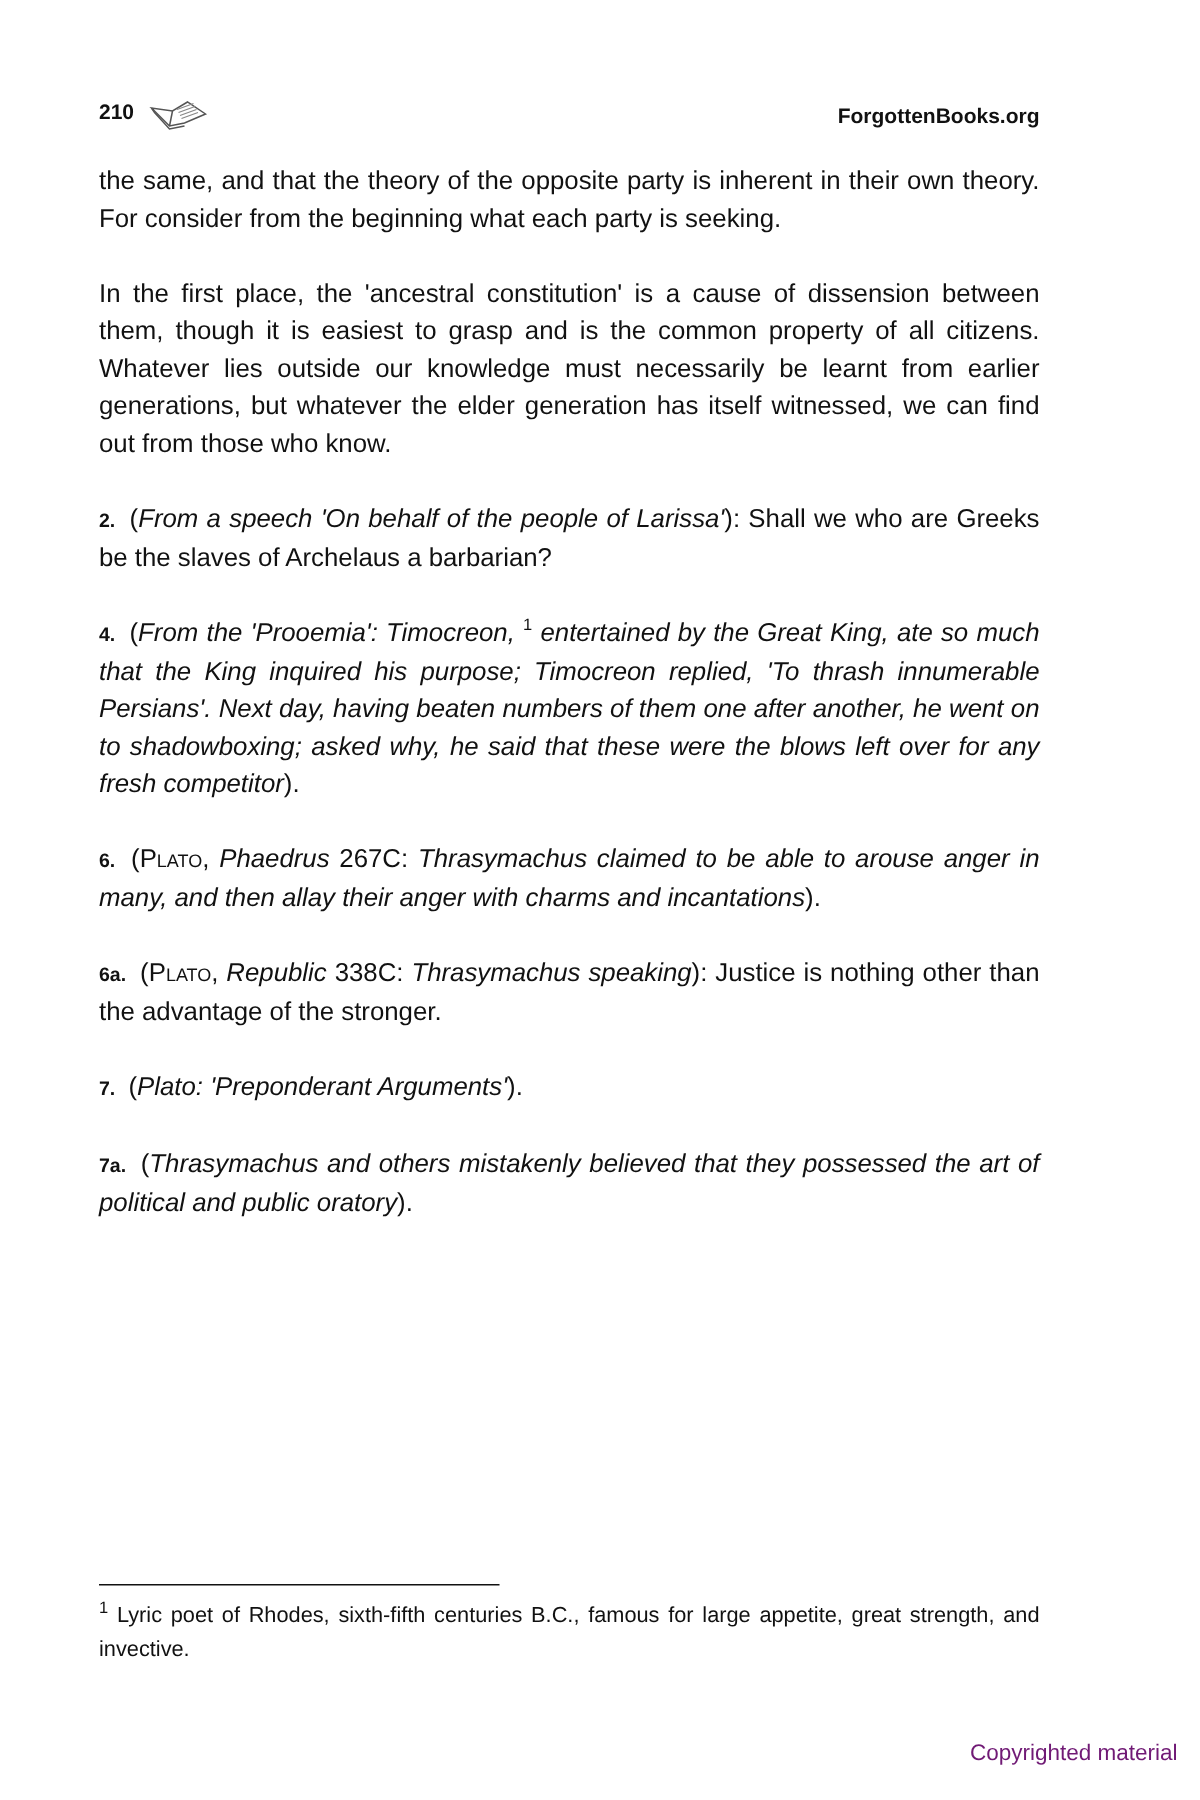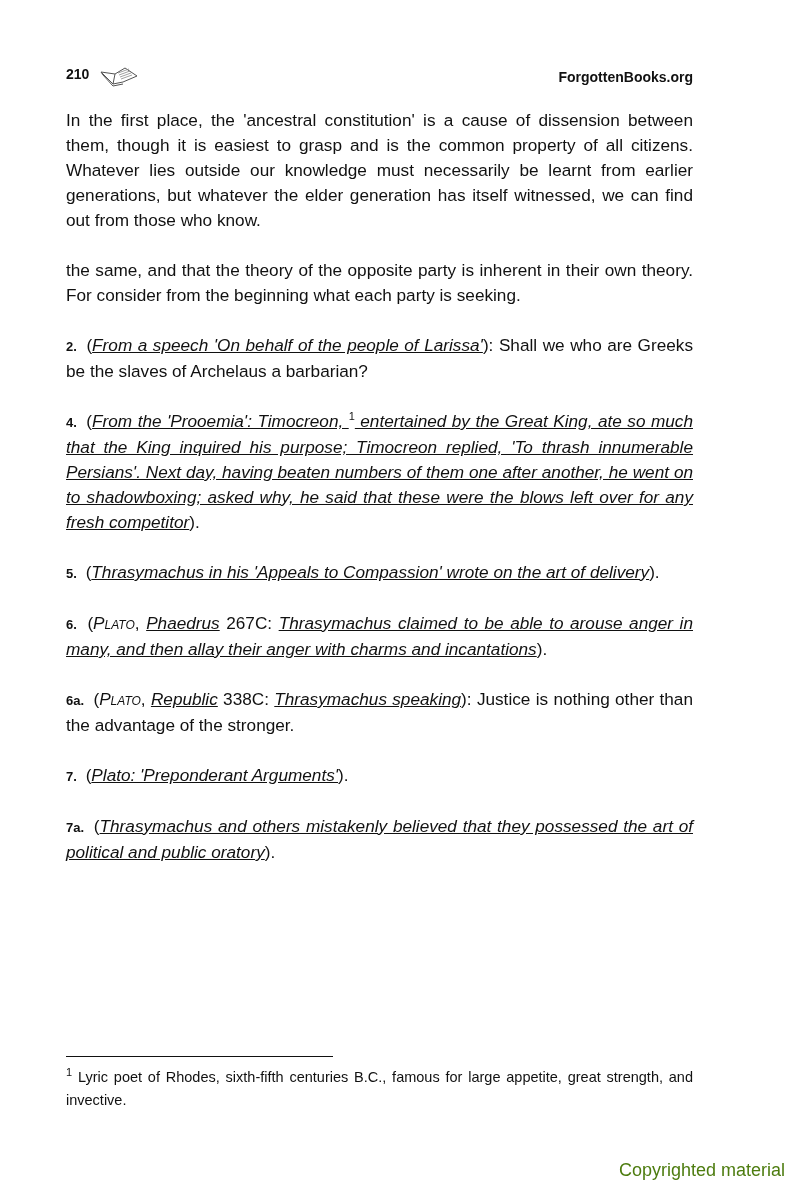--- a/index.html
+++ b/index.html
@@ -8,27 +8,27 @@
   .page { position: absolute; left: 0; top: 0; width: 800px; height: 1200px; }
   .header { position: absolute; left: 66px; right: 107px; top: 66px; height: 22px;
             display: flex; align-items: center; justify-content: space-between;
             font-weight: bold; font-size: 14px; }
   .header-left { display: flex; gap: 10px; }
   .book-icon { width: 40px; height: 22px; display: inline-block; }
   .body { position: absolute; left: 66px; width: 627px; top: 108px;
           font-size: 17.2px; line-height: 25px; }
   .para { margin: 0 0 25px 0; text-align: justify; }
   .num { font-weight: bold; font-size: 13px; margin-right: 4px; }
-  .it { font-style: italic; text-decoration: underline; }
-  .sc { font-variant: small-caps; font-style: italic; }
+  .it { font-style: italic; }
+  .sc { font-variant: small-caps; }
   sup { font-size: 11px; line-height: 0; }
   .rule { position: absolute; left: 66px; top: 1056px; width: 267px; height: 1px; background: #111; }
   .footnote { position: absolute; left: 66px; width: 627px; top: 1066px;
               font-size: 14.5px; line-height: 23px; text-align: justify; }
-  .copyright { position: absolute; right: 15px; top: 1160px; font-size: 18px; color: #4d7c0f; }
+  .copyright { position: absolute; right: 15px; top: 1160px; font-size: 15px; color: #701a75; }
 </style>
 </head>
 <body>
 
 <div class="page">
 
   <div class="header">
     <div class="header-left">
       <span>210</span>
       <span class="book-icon">
@@ -37,38 +37,34 @@
           <path d="M16 8 L14 18" stroke="#555" stroke-width="1"></path>
           <path d="M19 7 L30 3 M20 9 L31 5 M21 11 L32 7 M22 13 L33 9" stroke="#888" stroke-width="0.8"></path>
           <path d="M2 6 L4 9 L14 20 L24 18" fill="none" stroke="#555" stroke-width="1"></path>
         </svg>
       </span>
     </div>
     <span>ForgottenBooks.org</span>
   </div>
 
   <div class="body">
+    <p class="para">the same, and that the theory of the opposite party is inherent in their own theory. For consider from the beginning what each party is seeking.</p>
     <p class="para">In the first place, the 'ancestral constitution' is a cause of dissension between them, though it is easiest to grasp and is the common property of all citizens. Whatever lies outside our knowledge must necessarily be learnt from earlier generations, but whatever the elder generation has itself witnessed, we can find out from those who know.</p>
-    <p class="para">the same, and that the theory of the opposite party is inherent in their own theory. For consider from the beginning what each party is seeking.</p>
 
     <p class="para">
       <span class="num">2.</span>
       <span>(</span><span class="it">From a speech 'On behalf of the people of Larissa'</span><span>): Shall we who are Greeks be the slaves of Archelaus a barbarian?</span>
     </p>
 
 
     <p class="para">
       <span class="num">4.</span>
       <span>(</span><span class="it">From the 'Prooemia': Timocreon, </span><sup>1</sup><span class="it"> entertained by the Great King, ate so much that the King inquired his purpose; Timocreon replied, 'To thrash innumerable Persians'. Next day, having beaten numbers of them one after another, he went on to shadowboxing; asked why, he said that these were the blows left over for any fresh competitor</span><span>).</span>
     </p>
 
-    <p class="para">
-      <span class="num">5.</span>
-      <span>(</span><span class="it">Thrasymachus in his 'Appeals to Compassion' wrote on the art of delivery</span><span>).</span>
-    </p>
 
     <p class="para">
       <span class="num">6.</span>
       <span>(</span><span class="sc">Plato</span><span>, </span><span class="it">Phaedrus</span><span> 267C: </span><span class="it">Thrasymachus claimed to be able to arouse anger in many, and then allay their anger with charms and incantations</span><span>).</span>
     </p>
 
     <p class="para">
       <span class="num">6a.</span>
       <span>(</span><span class="sc">Plato</span><span>, </span><span class="it">Republic</span><span> 338C: </span><span class="it">Thrasymachus speaking</span><span>): Justice is nothing other than the advantage of the stronger.</span>
     </p>

